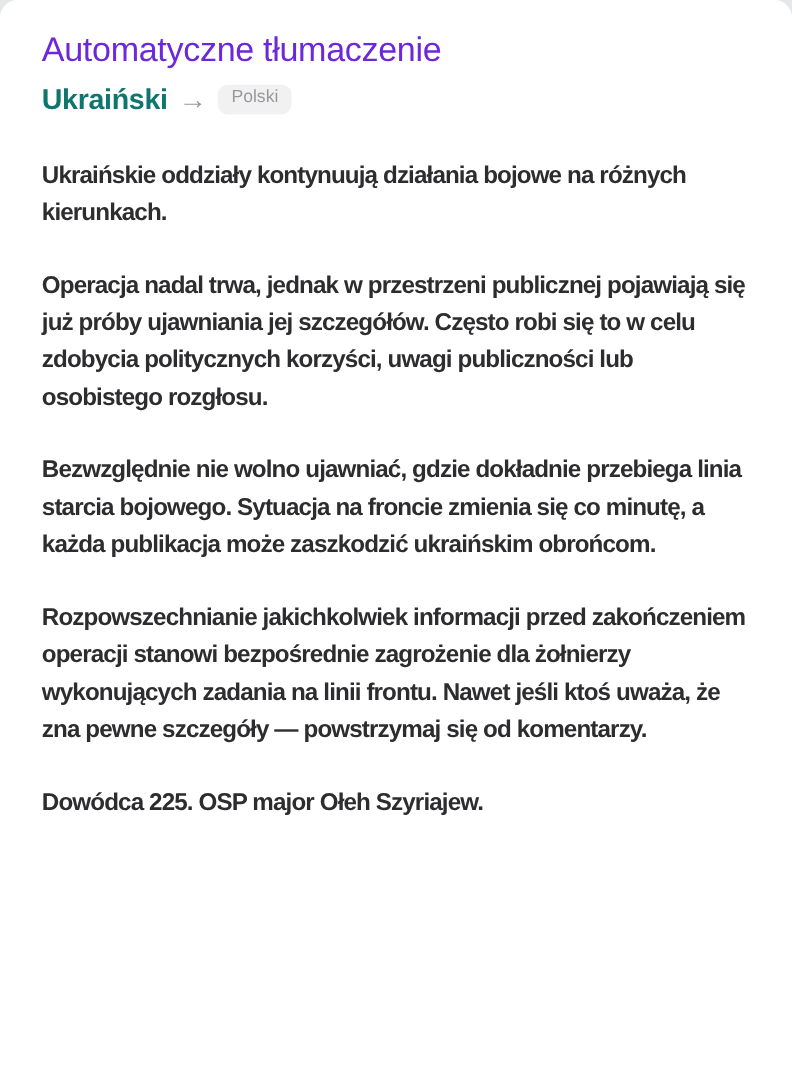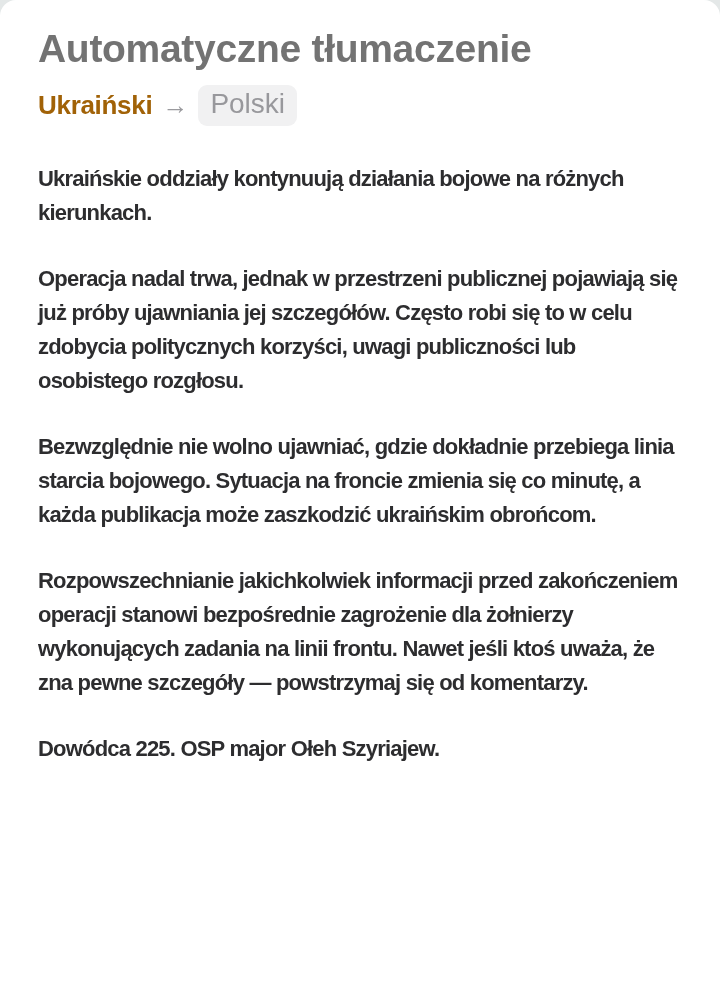--- a/index.html
+++ b/index.html
@@ -12,51 +12,51 @@
     width: 720px;
     height: 991px;
     background: #ffffff;
     border-radius: 16px 16px 0 0;
     box-sizing: border-box;
     padding: 26px 30px 0 38px;
     overflow: hidden;
   }
   .dialog-title {
     margin: 0;
-    font-size: 39px;
-    font-weight: 700;
+    font-size: 31px;
+    font-weight: 400;
     letter-spacing: -0.3px;
     line-height: 1.2;
-    color: #737373;
+    color: #6d28d9;
   }
   .lang-row {
     margin-top: 12px;
     display: flex;
     align-items: center;
     gap: 10px;
     font-size: 26px;
     line-height: 1.2;
   }
   .lang-source {
     font-weight: 700;
-    color: #a16207;
+    color: #0f766e;
     letter-spacing: -0.3px;
   }
   .lang-arrow {
     color: #9a9a9e;
     font-weight: 400;
   }
   .lang-badge {
     background: #f1f1f2;
     color: #98989c;
     font-weight: 400;
     padding: 3px 12px 6px 12px;
     border-radius: 9px;
     border: none;
-    font-size: 28px;
+    font-size: 16px;
     font-family: inherit;
     cursor: pointer;
   }
   .translation-body {
     margin-top: 36px;
   }
   .translation-body p {
     margin: 0 0 32px 0;
     font-size: 22px;
     line-height: 34px;

